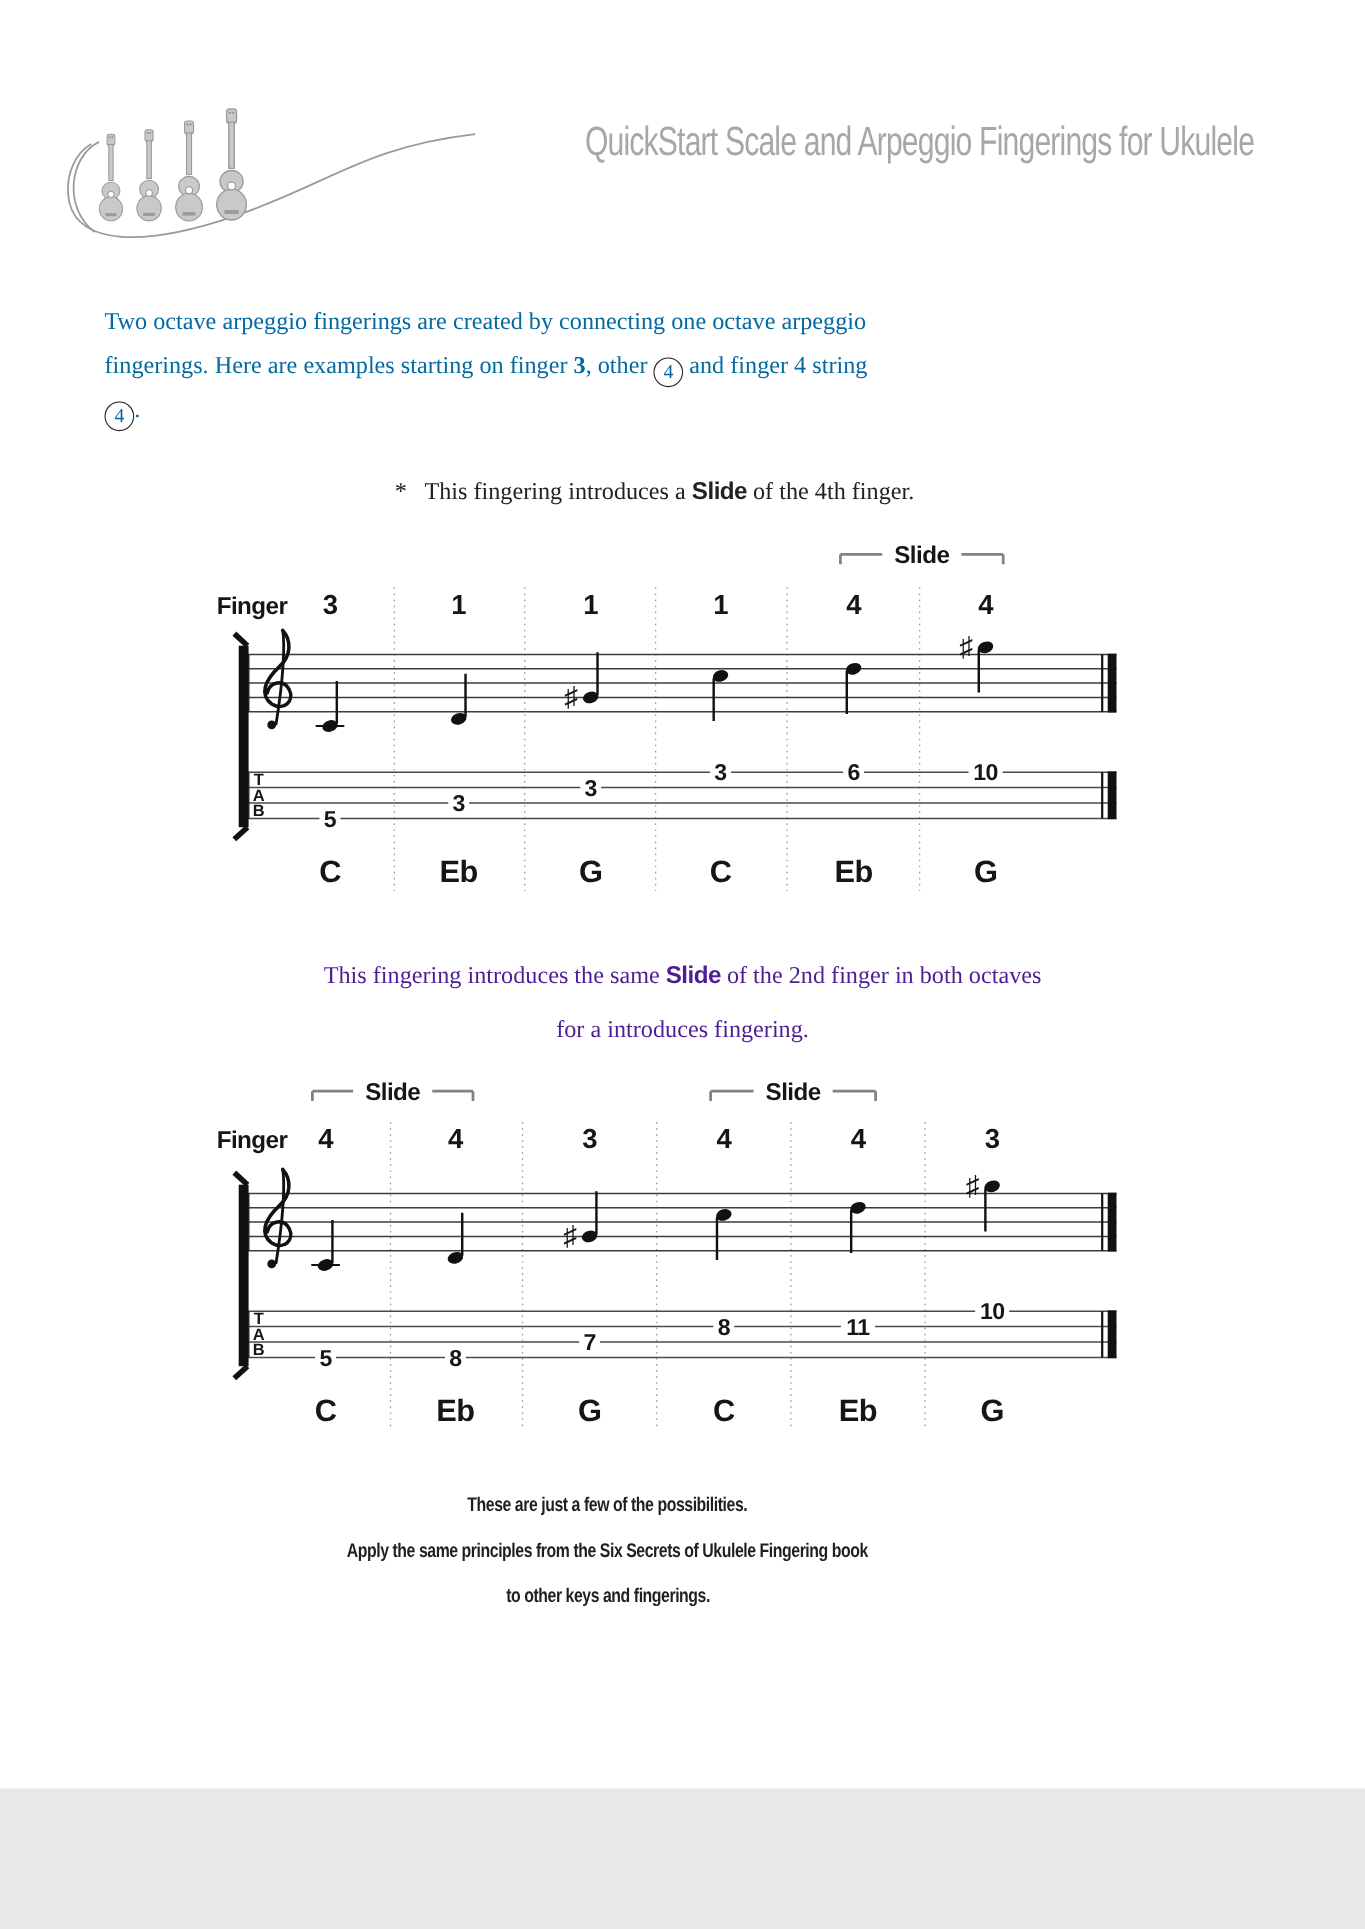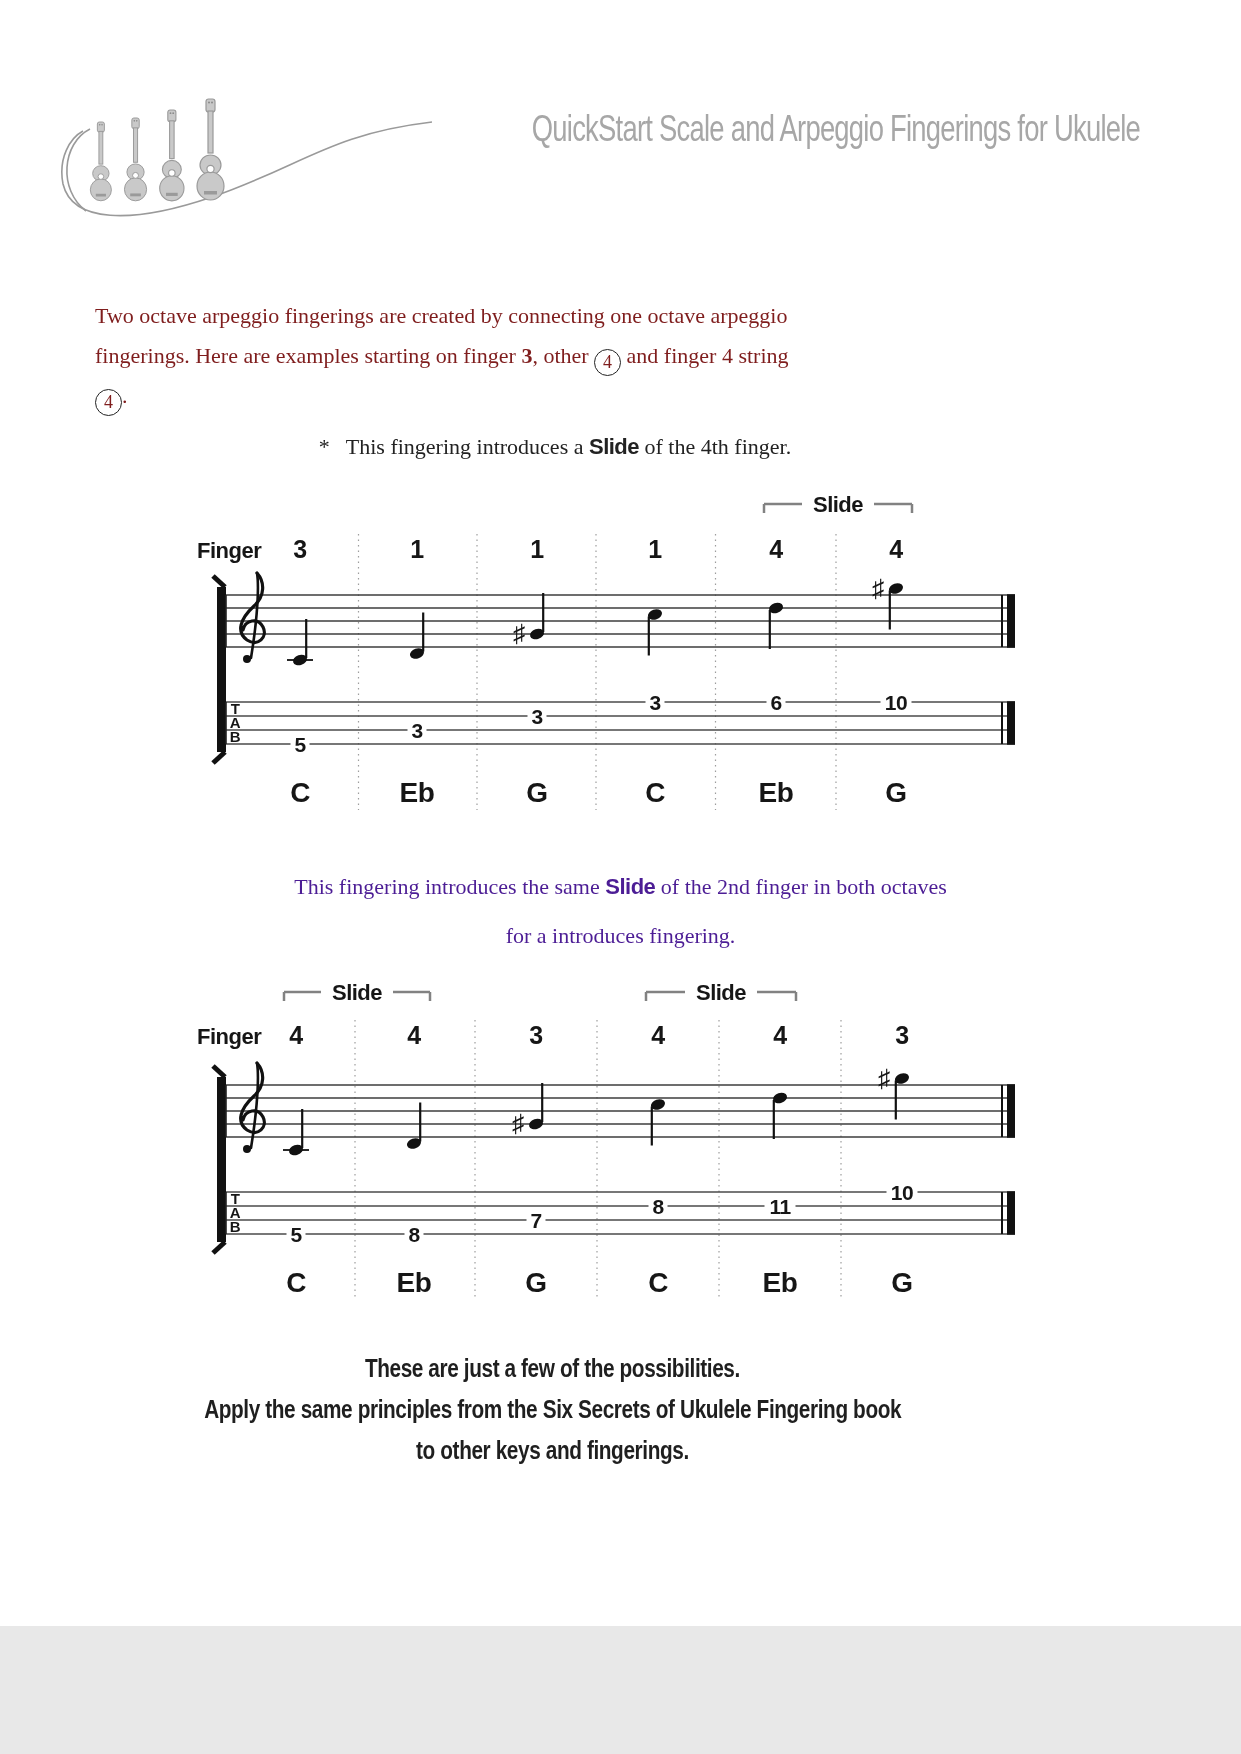--- a/index.html
+++ b/index.html
@@ -7,33 +7,33 @@
         font-family:"Liberation Serif",serif;color:#1d1d1d;overflow:hidden;}
   .abs{position:absolute;}
   
   .title1{position:absolute;top:108px;right:101px;font-family:"Liberation Sans",sans-serif;
           font-size:37px;color:#a7a7a7;white-space:nowrap;}
   .title2{position:absolute;top:148px;right:101px;font-family:"Liberation Sans",sans-serif;
           font-weight:bold;font-size:54px;color:#9b9b9b;white-space:nowrap;}
   .squeezeR{display:inline-block;transform:scaleX(.74);transform-origin:right center;letter-spacing:-1px;}
   .squeezeC{display:inline-block;transform:scaleX(.8);transform-origin:center center;letter-spacing:-0.5px;}
   
-  .intro{position:absolute;left:95px;top:296px;font-size:22px;line-height:40px;color:#7f1d1d;}
+  .intro{position:absolute;left:95px;top:272px;font-size:22px;line-height:40px;color:#0369a1;}
   .bold-serif{font-weight:bold;}
   .circled{display:inline-flex;align-items:center;justify-content:center;width:25px;height:25px;
            border:1.6px solid #222;border-radius:50%;font-size:18px;line-height:1;vertical-align:-5px;}
   
-  .footnote{position:absolute;left:0;top:434px;width:1110px;text-align:center;font-size:22px;color:#222;}
+  .footnote{position:absolute;left:0;top:434px;width:1110px;text-align:center;font-size:22px;color:#222;padding-left:40px;}
   .footnote .marker{margin-right:16px;}
   .slide-word{font-family:"Liberation Sans",sans-serif;font-weight:bold;letter-spacing:-0.5px;}
   
   .midnote{position:absolute;left:0;top:862px;width:1241px;text-align:center;font-size:22px;line-height:49px;color:#4c1d95;}
   
   .closing{position:absolute;left:0;top:1348px;width:1105px;text-align:center;
-           font-family:"Liberation Sans",sans-serif;font-weight:bold;font-size:26px;line-height:41px;color:#1f1f1f;}
+           font-family:"Liberation Sans",sans-serif;font-weight:bold;font-size:18px;line-height:41px;color:#1f1f1f;}
   
   .rule{position:absolute;left:170px;top:1690px;width:970px;height:4px;background:#9a9a9a;}
   .pagenum{position:absolute;right:101px;top:1752px;font-family:"Liberation Sans",sans-serif;
            font-weight:bold;font-size:24px;color:#8d8d8d;white-space:nowrap;}
   svg text{font-family:"Liberation Sans",sans-serif;}
 </style>
 </head>
 <body>
 
 <div class="page">

